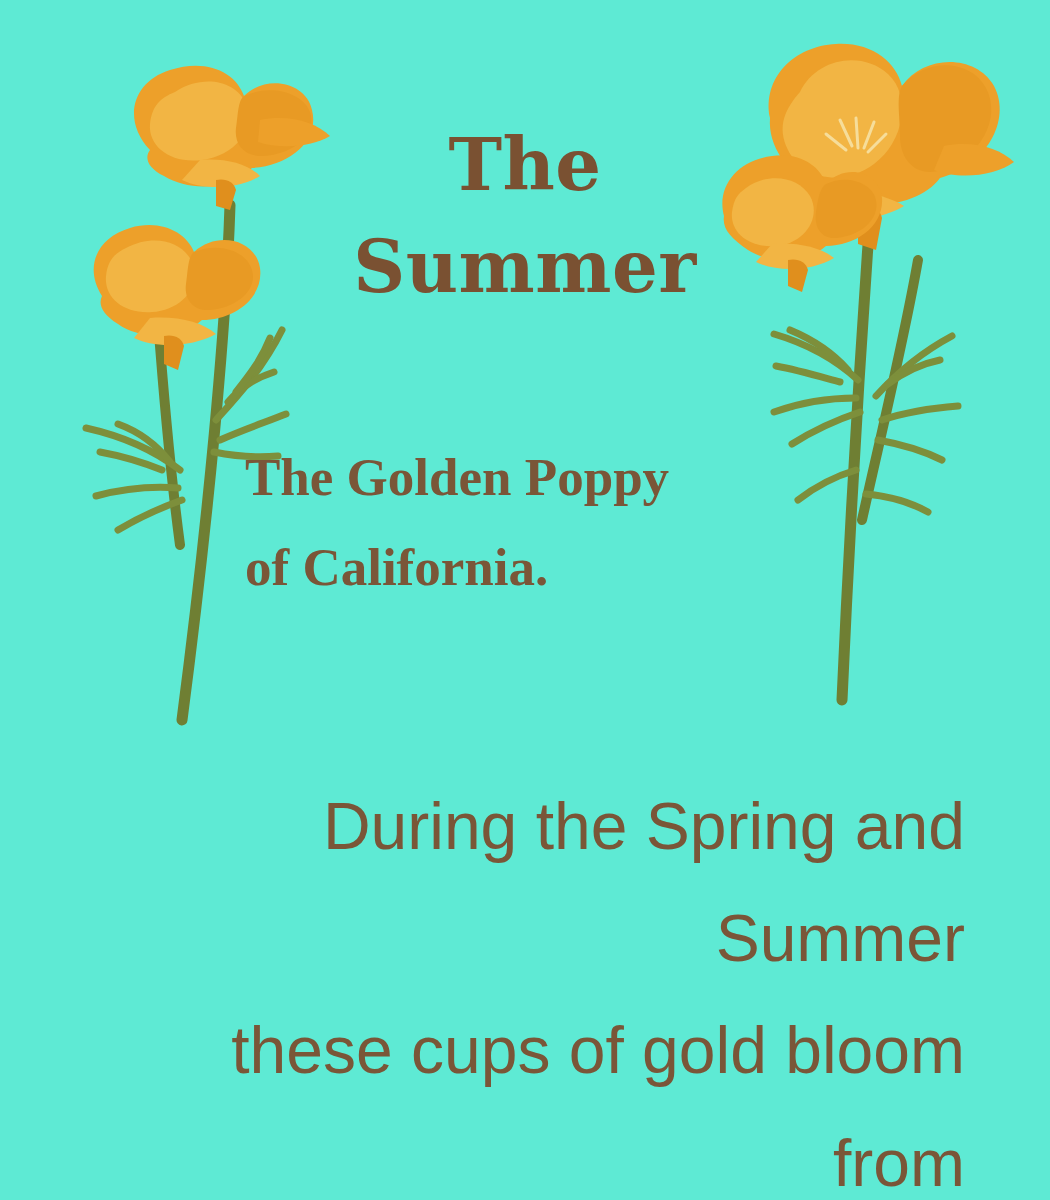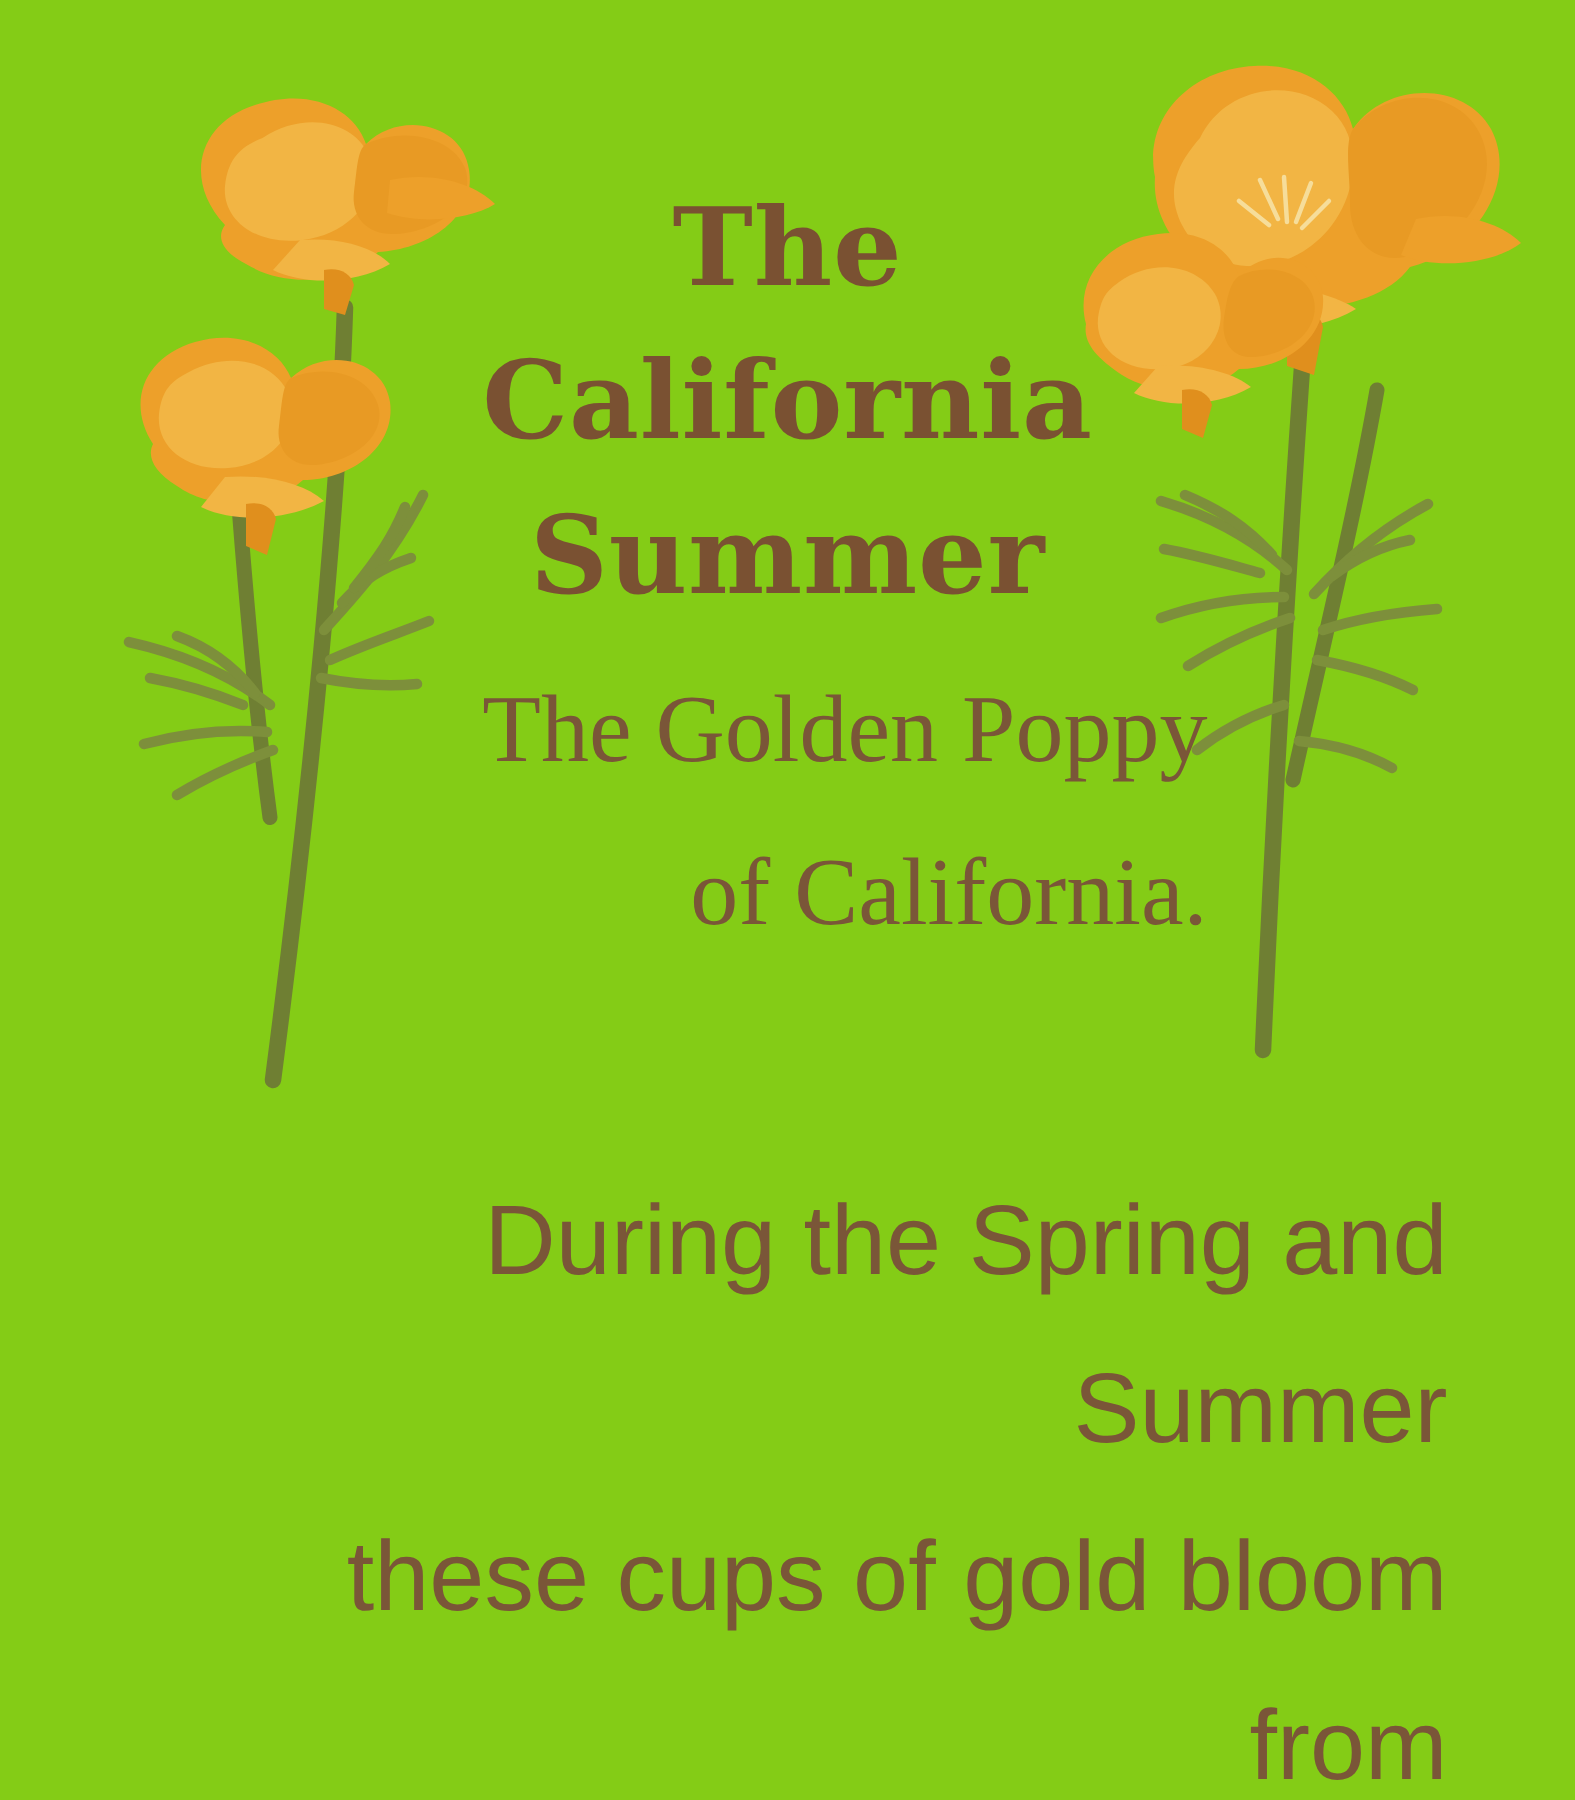--- a/index.html
+++ b/index.html
@@ -12,21 +12,21 @@
     height: 1200px;
     position: relative;
     overflow: hidden;
     font-family: "Liberation Serif", serif;
     color: #7a5638;
   }
 
   .poster {
     position: absolute;
     inset: 0;
-    background: #84cc16;
+    background: #5eead4;
   }
 
   
   .art {
     position: absolute;
     top: 0;
     pointer-events: none;
   }
   .art-left  { left: 30px;  width: 330px; height: 780px; }
   .art-right { right: 20px; width: 340px; height: 780px; }
@@ -47,25 +47,26 @@
     color: #7a5132;
   }
   .title .line { display: block; }
 
   .subtitle {
     position: absolute;
     top: 432px;
     left: 50%;
     transform: translateX(-50%);
     width: 560px;
-    text-align: right;
+    text-align: left;
     font-family: "Liberation Serif", serif;
-    font-size: 64px;
+    font-size: 53px;
     line-height: 1.70;
     color: #7a5638;
+    font-weight: bold;
   }
   .subtitle .line { display: block; }
 
   .body-text {
     position: absolute;
     top: 770px;
     left: 50%;
     transform: translateX(-50%);
     width: 880px;
     text-align: right;
@@ -162,21 +163,20 @@
       <path d="M34 216 C26 186 48 160 82 156 C110 152 130 166 136 184 C156 162 190 172 192 198 C194 226 166 246 136 246 C116 264 80 264 58 250 C40 238 32 228 34 216 Z" fill="#eda02a"></path>
       <path d="M56 188 C78 172 108 176 120 196 C132 218 114 244 86 246 C58 248 40 232 42 212 C44 198 48 194 56 188 Z" fill="#f2b544"></path>
       <path d="M136 184 C156 174 182 182 186 200 C190 220 170 236 146 238 C130 239 124 226 126 212 C128 198 130 188 136 184 Z" fill="#e89a24"></path>
       <path d="M82 244 C108 242 132 248 144 258 C120 272 86 272 66 262 Z" fill="#f2b544"></path>
       <path d="M98 260 C108 258 116 262 118 270 L112 292 L98 286 Z" fill="#e08f1d"></path>
     </g>
   </svg>
 
   <h1 class="title">
     <span class="line">The</span>
-    <span class="line">California</span>
     <span class="line">Summer</span>
   </h1>
 
   <div class="subtitle">
     <span class="line">The Golden Poppy</span>
     <span class="line">of California.</span>
   </div>
 
   <div class="body-text">
     <span class="line">During the Spring and Summer</span>

